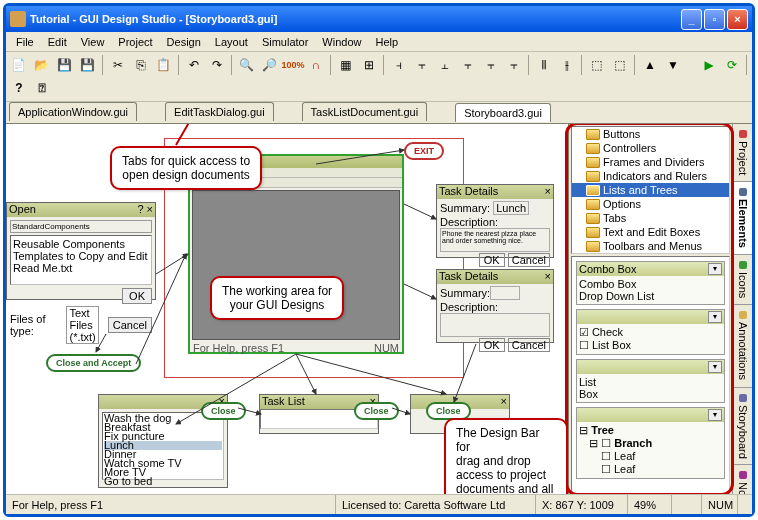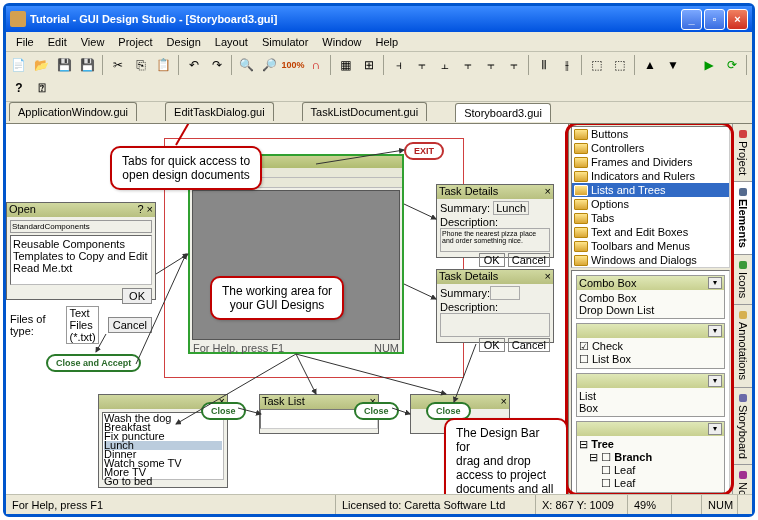--- a/index.html
+++ b/index.html
@@ -24,21 +24,21 @@
 .tab { background: #ece9d8; border: 1px solid #808070; border-bottom: none; padding: 3px 8px; margin-right: -1px; cursor: pointer; border-radius: 3px 3px 0 0; }
 .tab.active { background: #fff; position: relative; top: 1px; }
 
 .main-area { flex: 1; display: flex; background: #fff; overflow: hidden; position: relative; }
 .canvas { flex: 1; background: #fff; position: relative; overflow: hidden; }
 
 .design-bar { width: 164px; background: #ece9d8; border-left: 1px solid #808070; display: flex; flex-direction: column; position: relative; }
 .db-outline { position: absolute; top: -2px; left: -4px; right: -2px; bottom: -2px; border: 3px solid #c00000; border-radius: 12px; pointer-events: none; z-index: 5; }
 .db-content { flex:1; overflow: hidden; }
 .folder-list { background: #fff; border: 1px inset #ccc; margin: 2px; }
-.folder-item { display: flex; align-items: center; padding: 1px 2px; cursor: pointer; }
+.folder-item { display: flex; align-items: center; padding: 1px 14px; cursor: pointer; }
 .folder-item.selected { background: #316ac5; color: #fff; }
 .folder-icon { display:inline-block; width: 14px; height: 11px; background: linear-gradient(#ffe58a,#d9a634); border: 1px solid #b8860b; border-radius: 1px; margin-right: 3px; }
 .folder-item.selected .folder-icon { border-color: #fff; }
 
 .element-list { background: #fff; border: 1px inset #ccc; margin: 2px; height: 254px; overflow-y: auto; }
 .el-box { border: 1px solid #999; margin: 4px; padding: 2px; background: #fafaf5; font-size: 10px; }
 .el-header { background: linear-gradient(#e0e8b8,#c8d090); padding: 1px 2px; margin: -2px -2px 2px -2px; font-size: 10px; display:flex; justify-content: space-between; }
 .el-drop { float: right; width: 14px; height: 12px; border: 1px solid #888; background: #eee; font-size: 8px; text-align: center; line-height: 10px; }
 
 .side-tabs { width: 20px; background: #ece9d8; border-left: 1px solid #999; display: flex; flex-direction: column; }
@@ -323,24 +323,20 @@
               <span>Tabs</span>
             </div>
           <div class="folder-item">
               <span class="folder-icon"></span>
               <span>Text and Edit Boxes</span>
             </div>
           <div class="folder-item">
               <span class="folder-icon"></span>
               <span>Toolbars and Menus</span>
             </div>
-          <div class="folder-item">
-              <span class="folder-icon"></span>
-              <span>Windows and Dialogs</span>
-            </div>
         </div>
 
         <div class="element-list">
           <div class="el-box">
             <div class="el-header">
                 <span>Combo Box</span>
                 <span class="el-drop">▾</span>
               </div>
             <div>Combo Box</div>
             <div>Drop Down List</div>

